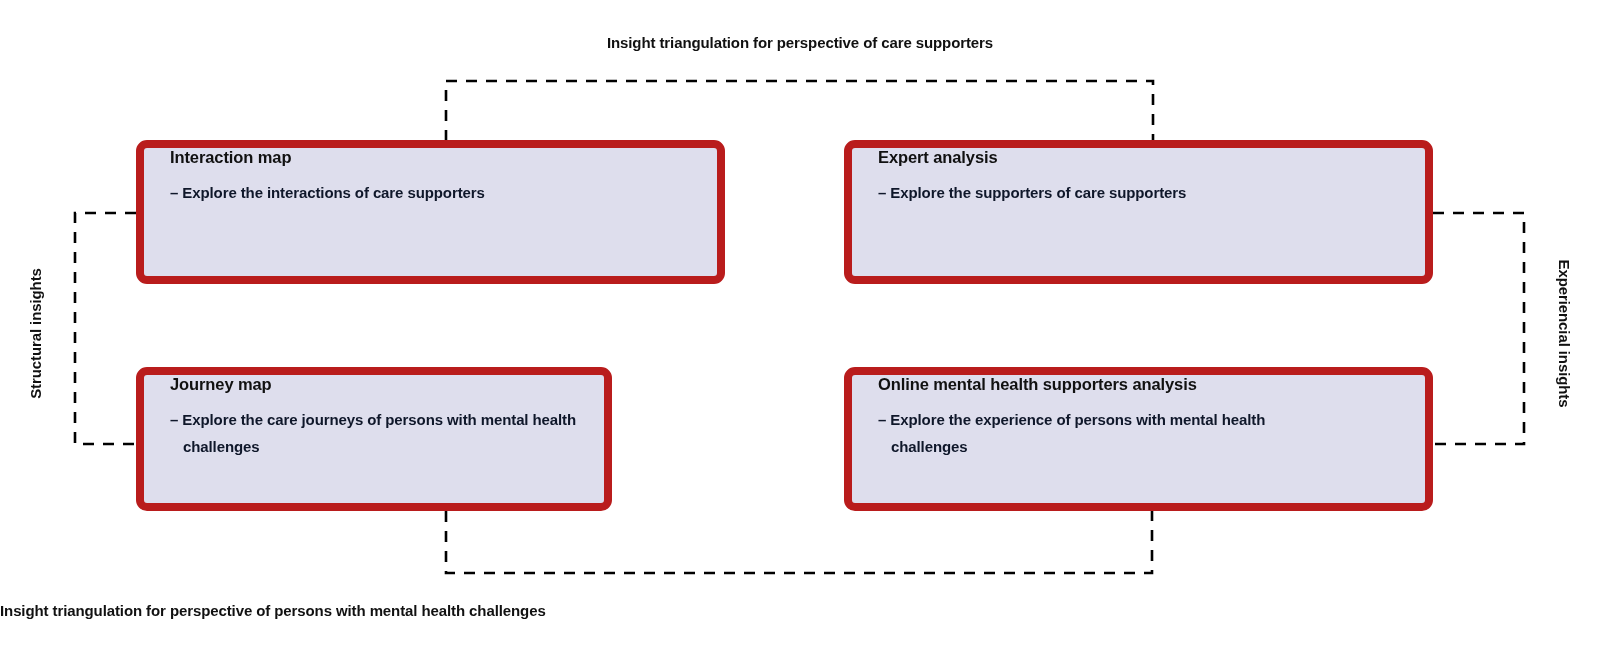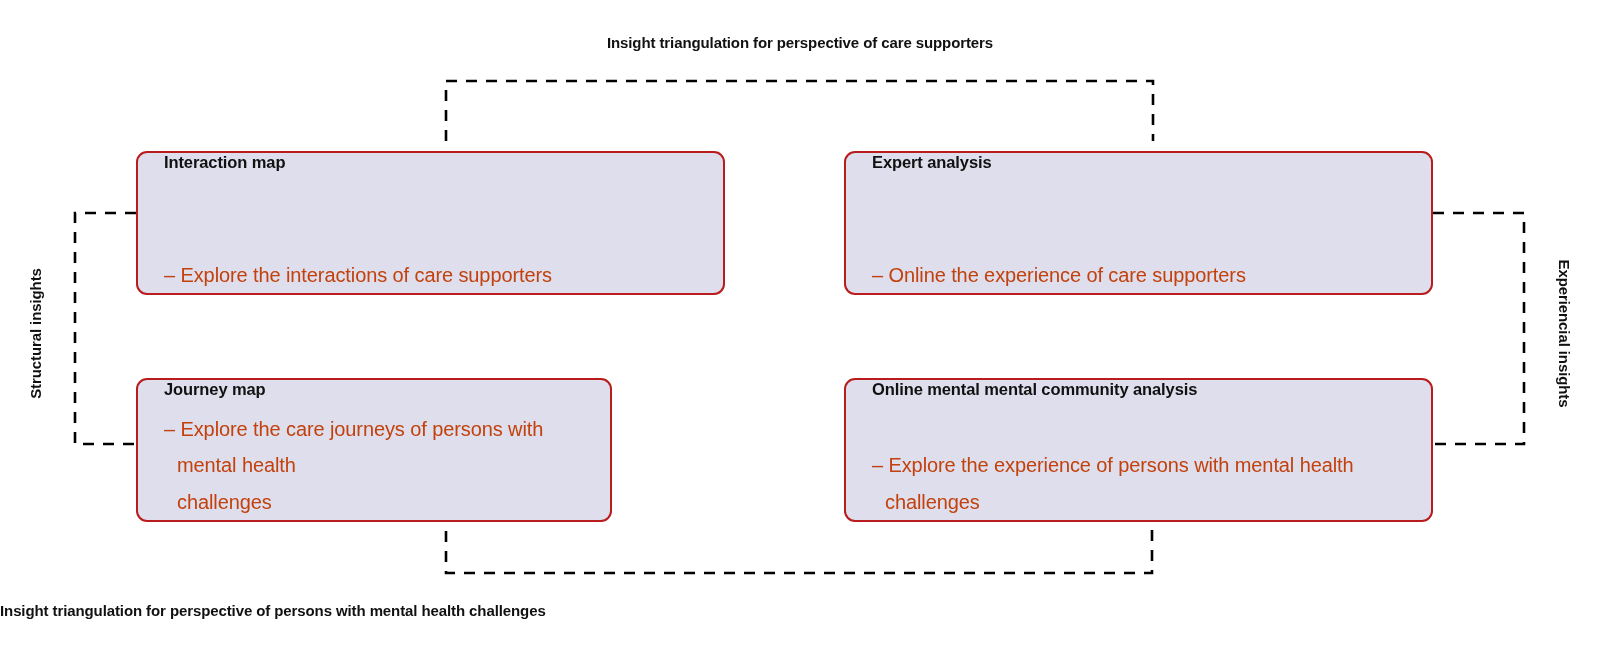--- a/index.html
+++ b/index.html
@@ -25,42 +25,41 @@
     width: 1600px;
     height: 666px;
     pointer-events: none;
   }
 
   
   .method-box {
     position: absolute;
     box-sizing: border-box;
     background: #dedeed;
-    border: 2px solid #b91c1c;
+    border: 8px solid #b91c1c;
     border-radius: 11px;
     display: flex;
     flex-direction: column;
-    justify-content: space-between;
+    justify-content: flex-start;
     padding: 0 26px;
-    margin-top: 11px;
   }
   .box-title {
     font-size: 16.5px;
     font-weight: bold;
     line-height: 1.15;
     letter-spacing: -0.1px;
     color: #111111;
     margin-bottom: 12px;
   }
   .box-desc {
-    font-size: 20px;
-    font-weight: normal;
+    font-size: 15px;
+    font-weight: bold;
     line-height: 1.82;
     letter-spacing: -0.1px;
-    color: #c2410c;
+    color: #0f172a;
     padding-left: 13px;
     text-indent: -13px;
     max-width: 470px;
     white-space: pre-line;
   }
 
   #box-interaction-map { left: 136px; top: 140px;  width: 589px; height: 144px; }
   #box-expert-interview { left: 844px; top: 140px;  width: 589px; height: 144px; }
   #box-journey-map      { left: 136px; top: 367px;  width: 476px; height: 144px; }
   #box-online-community { left: 844px; top: 367px;  width: 589px; height: 144px; }
@@ -141,28 +140,28 @@
     <span>Experiencial insights</span>
   </div>
 
   <div class="method-box" id="box-interaction-map">
     <div class="box-title">Interaction map</div>
     <div class="box-desc">– Explore the interactions of care supporters</div>
   </div>
 
   <div class="method-box" id="box-expert-interview">
     <div class="box-title">Expert analysis</div>
-    <div class="box-desc">– Online the experience of care supporters</div>
+    <div class="box-desc">– Explore the supporters of care supporters</div>
   </div>
 
   <div class="method-box" id="box-journey-map">
     <div class="box-title">Journey map</div>
     <div class="box-desc">– Explore the care journeys of persons with mental health
    challenges</div>
   </div>
 
   <div class="method-box" id="box-online-community">
-    <div class="box-title">Online mental mental community analysis</div>
+    <div class="box-title">Online mental health supporters analysis</div>
     <div class="box-desc">– Explore the experience of persons with mental health
    challenges</div>
   </div>
 
 </div>
 
 </body></html>

